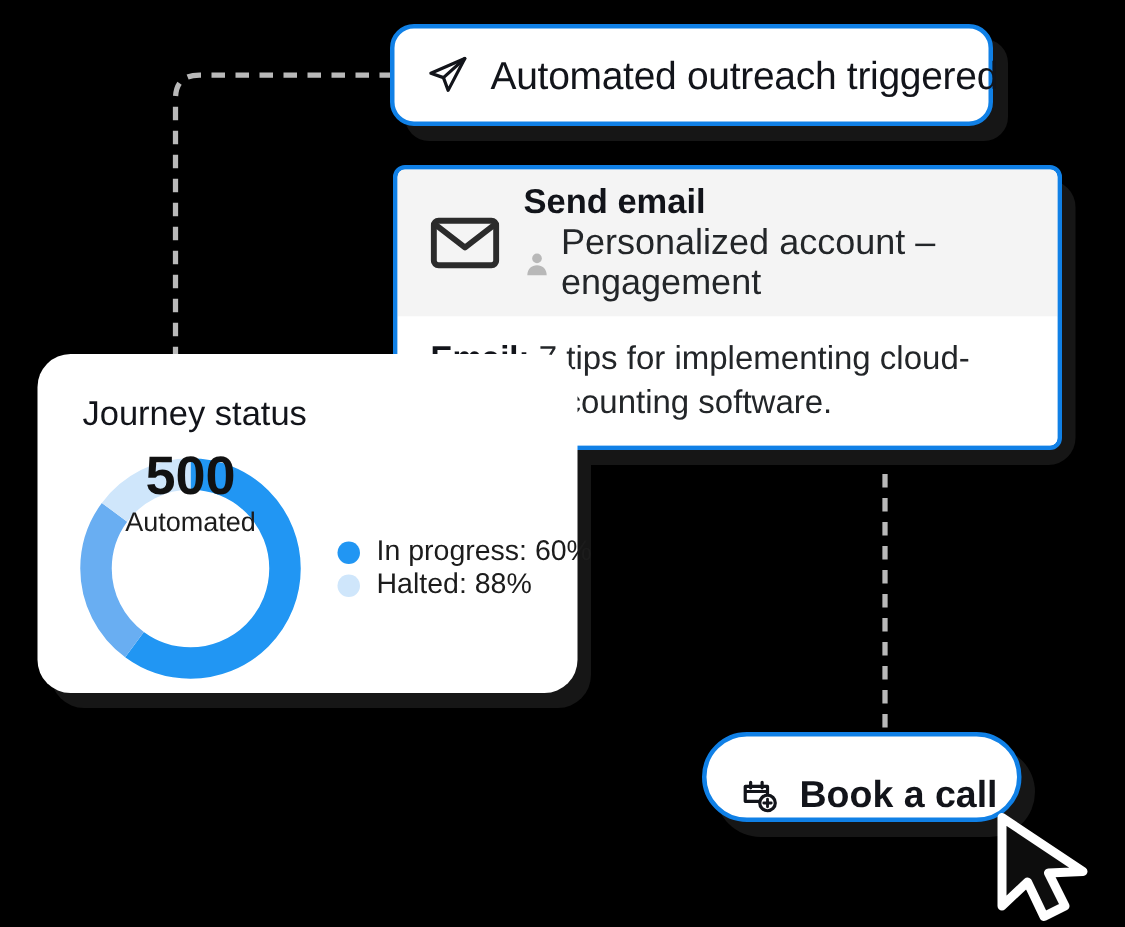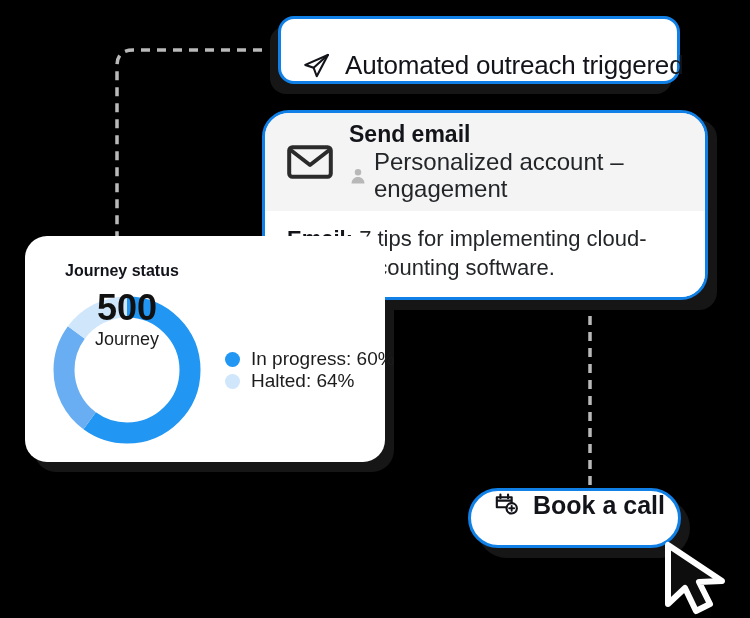--- a/index.html
+++ b/index.html
@@ -16,31 +16,31 @@
   
   .card{position:absolute;box-sizing:border-box;background:#fff;}
   .card.bordered{border:3px solid #1080e6;}
   .shadow-rough{
     position:absolute;background:#161616;
     filter:blur(0.4px);
   }
 
   
   #outreach-card{
-    left:278px;top:16px;width:402px;height:68px;
-    border-radius:16px;display:flex;align-items:flex-end;gap:14px;
+    left:260px;top:16px;width:402px;height:68px;
+    border-radius:16px;display:flex;align-items:center;gap:14px;
     padding:0 20px;
   }
   #outreach-card .label{
     font-size:26px;color:#12141a;letter-spacing:-0.2px;white-space:nowrap;
   }
 
   
   #email-card{
-    left:262px;top:110px;width:446px;height:190px;border-radius:27px;
+    left:262px;top:110px;width:446px;height:190px;border-radius:8px;
     overflow:hidden;display:flex;flex-direction:column;
   }
   #email-card .head{
     background:#f4f4f4;flex:0 0 98px;display:flex;align-items:center;
     gap:16px;padding:0 22px;box-sizing:border-box;
   }
   #email-card .head .titles{display:flex;flex-direction:column;gap:2px;}
   #email-card .head .t1{font-size:23px;font-weight:700;color:#12141a;line-height:1.1;}
   #email-card .head .t2{
     font-size:24px;color:#232629;display:flex;align-items:center;gap:7px;line-height:1.1;
@@ -50,39 +50,39 @@
     font-size:22px;color:#232629;line-height:1.3;
   }
   #email-card .body b{font-weight:700;color:#12141a;}
 
   
   #journey-card{
     left:25px;top:236px;width:360px;height:226px;border-radius:22px;
     padding:16px 0 0 0;box-sizing:border-box;
   }
   #journey-card .jtitle{
-    font-size:16px;font-weight:700;color:#12141a;margin:10px 0 0 40px;
+    font-size:23px;font-weight:400;color:#12141a;margin:10px 0 0 30px;
   }
   .donut-row{display:flex;align-items:center;margin-top:10px;}
   .donut-wrap{position:relative;width:160px;height:160px;margin-left:22px;}
   .donut-center{
     position:absolute;inset:0;display:flex;flex-direction:column;
     align-items:center;pointer-events:none;
   }
   .donut-center .big{font-size:36px;font-weight:700;color:#111;line-height:1;}
   .donut-center .sub{font-size:18px;color:#1c1c1c;margin-top:3px;}
   .legend{margin-left:18px;display:flex;flex-direction:column;gap:0;}
   .legend .row{display:flex;align-items:center;gap:11px;}
   .legend .dot{width:15px;height:15px;border-radius:50%;flex:0 0 15px;}
   .legend .txt{font-size:19px;color:#1c1c1c;white-space:nowrap;}
 
   
   #book-call{
     left:468px;top:488px;width:213px;height:60px;border-radius:32px;
-    display:flex;align-items:flex-start;gap:13px;padding:0 22px;box-sizing:border-box;
+    display:flex;align-items:flex-end;gap:13px;padding:0 22px;box-sizing:border-box;
   }
   #book-call .label{font-size:25px;font-weight:700;color:#12141a;white-space:nowrap;}
 
   .icon{display:block;flex:0 0 auto;}
 
   
   #cursor{position:absolute;left:660px;top:538px;width:90px;height:80px;}
 </style>
 </head>
 <body>
@@ -140,32 +140,32 @@
       <div class="donut-wrap">
         <svg width="160" height="160" viewBox="0 0 160 160">
           <g transform="rotate(-90 80 80)">
             <circle id="seg0" cx="80" cy="80" r="63" fill="none" stroke-width="21" stroke="#2196f3" stroke-dasharray="237.50440461138837 395.84067435231395" stroke-dashoffset="0"></circle>
             <circle id="seg1" cx="80" cy="80" r="63" fill="none" stroke-width="21" stroke="#69aef2" stroke-dasharray="98.96016858807849 395.84067435231395" stroke-dashoffset="-237.50440461138837"></circle>
             <circle id="seg2" cx="80" cy="80" r="63" fill="none" stroke-width="21" stroke="#cfe6fb" stroke-dasharray="59.37610115284709 395.84067435231395" stroke-dashoffset="-336.4645731994668"></circle>
           </g>
         </svg>
         <div class="donut-center">
           <span class="big">500</span>
-          <span class="sub">Journey</span>
+          <span class="sub">Automated</span>
         </div>
       </div>
 
       <div class="legend" id="journey-legend">
           <div class="row">
             <span class="dot" style="background: rgb(33, 150, 243);"></span>
             <span class="txt">In progress: 60%</span>
           </div>
           <div class="row">
             <span class="dot" style="background: rgb(207, 230, 251);"></span>
-            <span class="txt">Halted: 64%</span>
+            <span class="txt">Halted: 88%</span>
           </div>
         </div>
     </div>
   </div>
 
   <div class="card bordered" id="book-call">
     <svg class="icon" width="27" height="27" viewBox="0 0 24 24">
       <path d="M3.4 5.6 H16.6 V14.4 H3.4 Z M3.4 8.6 H16.6" fill="none" stroke="#12141a" stroke-width="1.9" stroke-linejoin="round"></path>
       <path d="M6.6 3.1 V6.4 M13.4 3.1 V6.4" fill="none" stroke="#12141a" stroke-width="1.9" stroke-linecap="round"></path>
       <circle cx="16.6" cy="15.4" r="4.6" fill="#fff" stroke="#12141a" stroke-width="1.9"></circle>

